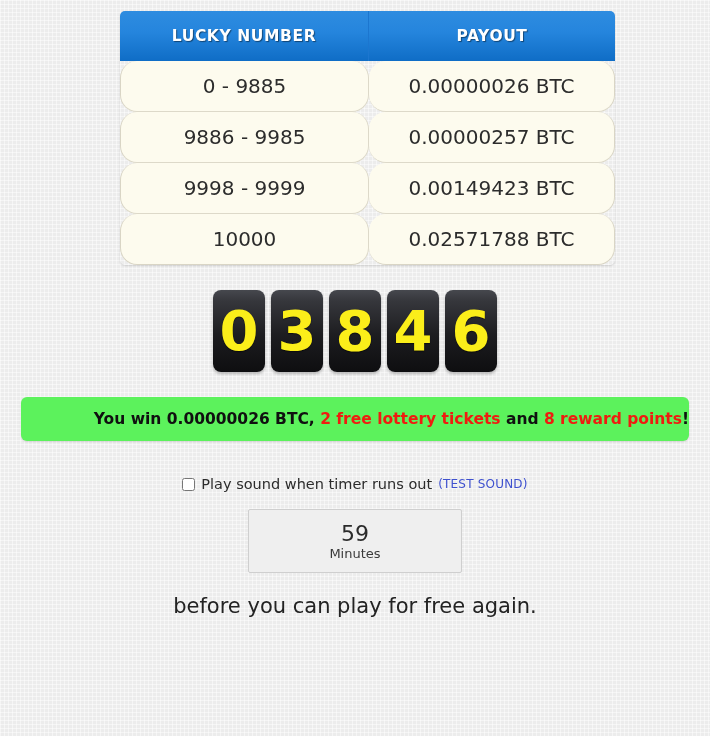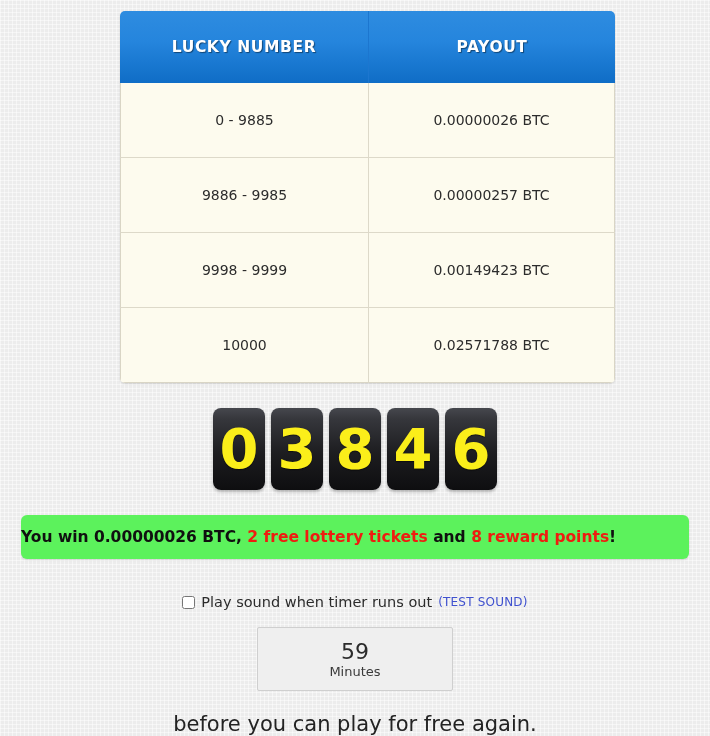--- a/index.html
+++ b/index.html
@@ -34,36 +34,37 @@
     overflow: hidden;
   }
   table.payout thead th {
     background: linear-gradient(to bottom, #2e8ce0 0%, #2585dd 42%, #0f6dc6 100%);
     color: #ffffff;
     font-size: 15.5px;
     font-weight: bold;
     letter-spacing: .6px;
     text-align: center;
     height: 50px;
-    padding: 11px 6px;
+    padding: 0 6px;
     text-shadow: 1px 1px 1px rgba(0,0,0,.45);
     border: 0;
   }
   table.payout thead th.col-num { width: 236px; border-right: 1px solid #1c76cf; }
   table.payout thead th.col-pay { width: 234px; }
 
   table.payout tbody td {
     background: #fdfbee;
     color: #2c2c2c;
-    font-size: 14px;
+    font-size: 20px;
     text-align: center;
     height: 50px;
     border-bottom: 1px solid #ddd9c9;
     border-right: 1px solid #ddd9c9;
-    padding: 12px 6px;
+    padding: 0 6px;
+    border-radius: 17px;
   }
   table.payout tbody td:last-child { border-right: 1px solid #d9d5c5; }
   table.payout tbody td:first-child { border-left: 1px solid #d9d5c5; }
   table.payout tbody tr:last-child td { border-bottom: 1px solid #d9d5c5; }
 
   
   .digits {
     margin: 25px auto 0 auto;
     display: flex;
     justify-content: center;
@@ -89,21 +90,21 @@
 
   
   .win-banner {
     margin: 25px auto 0 auto;
     width: 668px;
     height: 44px;
     border-radius: 6px;
     background: #5cf25c;
     display: flex;
     align-items: center;
-    justify-content: flex-start;
+    justify-content: flex-end;
     font-size: 15.5px;
     font-weight: bold;
     color: #101010;
     box-shadow: 0 1px 2px rgba(0,0,0,.12);
     box-sizing: border-box;
   }
   .win-banner .hl { color: #ef1c10; }
 
   
   .sound-row {
@@ -123,21 +124,21 @@
   .test-sound {
     color: #3f51cf;
     font-size: 12px;
     cursor: pointer;
     letter-spacing: .2px;
   }
 
   
   .timer-box {
     margin: 17px auto 0 auto;
-    width: 196px;
+    width: 214px;
     height: 64px;
     border: 1px solid #cfcfcf;
     background: #efefef;
     border-radius: 2px;
     display: flex;
     align-items: center;
     justify-content: center;
     gap: 24px;
     box-sizing: border-box;
   }

